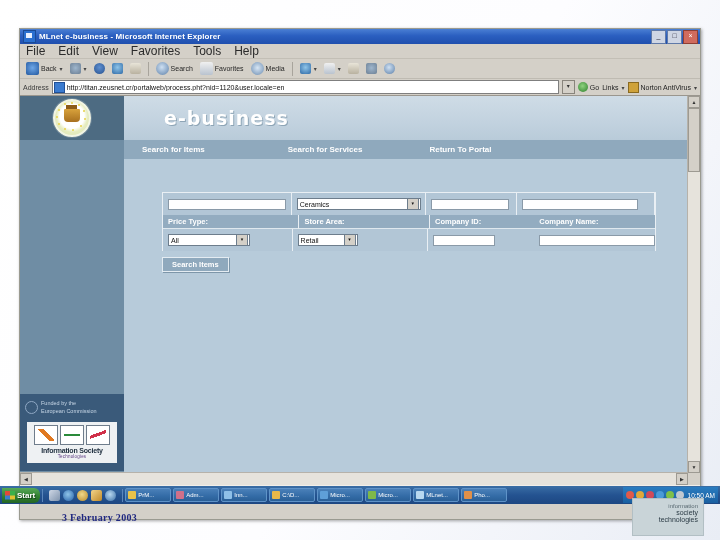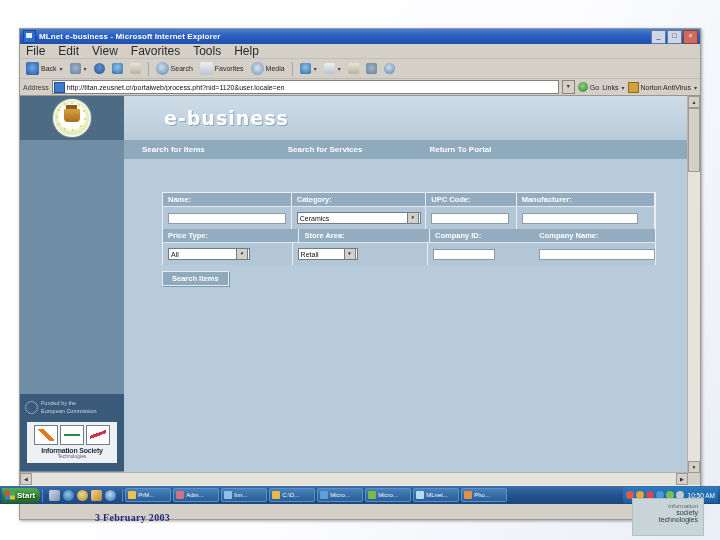--- a/index.html
+++ b/index.html
@@ -193,21 +193,21 @@
     border:1px solid #5f93c8;border-radius:2px;padding:0 2px;color:#fff;
     font-size:6px;overflow:hidden;white-space:nowrap;box-sizing:border-box;}
   .tbi-ico{width:8px;height:8px;flex:0 0 auto;border-radius:1px;}
   .tray{margin-left:auto;display:flex;align-items:center;gap:2px;height:16px;
     padding:0 3px;background:linear-gradient(180deg,#2a7cc0,#1a5fa0);}
   .tray i{width:8px;height:8px;border-radius:50%;display:block;}
   .clock{color:#fff;font-size:6.5px;padding-left:2px;}
 
   
   .slide-date{position:absolute;left:62px;top:512px;font-size:10px;font-weight:bold;
-    color:#202880;font-family:"Liberation Serif",serif;letter-spacing:.3px;margin-left:33px;}
+    color:#202880;font-family:"Liberation Serif",serif;letter-spacing:.3px;}
   .fig-cap{position:absolute;left:238px;top:514px;font-size:18px;color:#111;
     font-family:"Liberation Sans",sans-serif;}
   .ist-badge{position:absolute;left:632px;top:498px;width:70px;height:36px;
     background:#c9d4d8;border:1px solid #b2bfc4;overflow:hidden;}
   .ist-badge .l1{font-size:6px;color:#5a6a72;text-align:right;padding:4px 5px 0 0;}
   .ist-badge .l2{font-size:7px;color:#2a3a44;text-align:right;padding-right:5px;}
   .ist-badge .l3{font-size:7px;color:#2a3a44;text-align:right;padding-right:5px;}
 </style>
 </head>
 <body>
@@ -364,26 +364,20 @@
                 <div class="ist-t1">Information Society</div>
                 <div class="ist-t2">Technologies</div>
               </div>
             </div>
           </div>
 
           <div class="content">
             <div class="formwrap">
               <div class="fpanel">
 
-                <div class="frow">
-                  <div class="lbl" style="width:128px">Name:</div>
-                  <div class="lbl" style="width:134px">Category:</div>
-                  <div class="lbl" style="width:88px">UPC Code:</div>
-                  <div class="lbl" style="width:138px">Manufacturer:</div>
-                </div>
 
                 <div class="frow">
                   <div class="fld" style="width:128px">
                     <input class="ti" style="width: 118px;" type="text" value="">
                   </div>
                   <div class="fld" style="width:134px">
                     <span class="sel" style="width:124px">
                       <span>Ceramics</span>
                       <b>▾</b>
                     </span>

